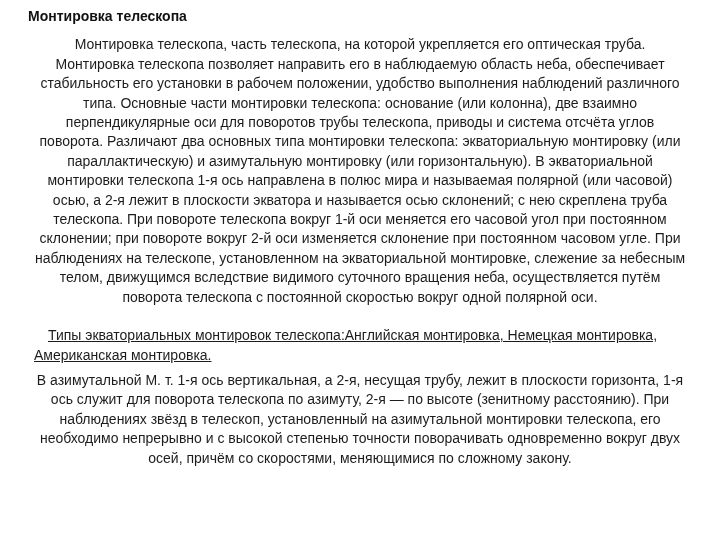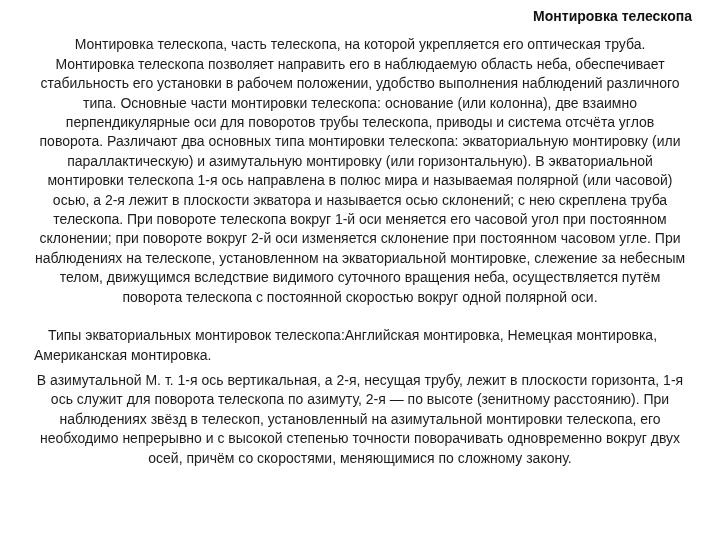--- a/index.html
+++ b/index.html
@@ -15,36 +15,37 @@
       overflow: hidden;
       background: #ffffff;
       color: #1c1c1c;
       font-family: "Liberation Sans", "DejaVu Sans", sans-serif;
       font-size: 14px;
       line-height: 19.4px;
     }
     .title {
       font-size: 14px;
       font-weight: bold;
-      text-align: right;
+      text-align: left;
       margin: 0 0 9px 0;
       color: #111111;
     }
     p {
       margin: 6px;
     }
     .para-centered {
       text-align: center;
     }
     .para-left-indent {
       text-align: left;
       text-indent: 14px;
     }
     .gap-above {
       margin-top: 19px;
+      text-decoration: underline;
     }
   </style>
 </head>
 <body>
 
 <div class="page">
   <h1 class="title">Монтировка телескопа</h1>
 
   <p class="para-centered">Монтировка телескопа, часть телескопа, на которой укрепляется его оптическая труба. Монтировка телескопа позволяет направить его в наблюдаемую область неба, обеспечивает стабильность его установки в рабочем положении, удобство выполнения наблюдений различного типа. Основные части монтировки телескопа: основание (или колонна), две взаимно перпендикулярные оси для поворотов трубы телескопа, приводы и система отсчёта углов поворота. Различают два основных типа монтировки телескопа: экваториальную монтировку (или параллактическую) и азимутальную монтировку (или горизонтальную). В экваториальной монтировки телескопа 1-я ось направлена в полюс мира и называемая полярной (или часовой) осью, а 2-я лежит в плоскости экватора и называется осью склонений; с нею скреплена труба телескопа. При повороте телескопа вокруг 1-й оси меняется его часовой угол при постоянном склонении; при повороте вокруг 2-й оси изменяется склонение при постоянном часовом угле. При наблюдениях на телескопе, установленном на экваториальной монтировке, слежение за небесным телом, движущимся вследствие видимого суточного вращения неба, осуществляется путём поворота телескопа с постоянной скоростью вокруг одной полярной оси.</p>
 

